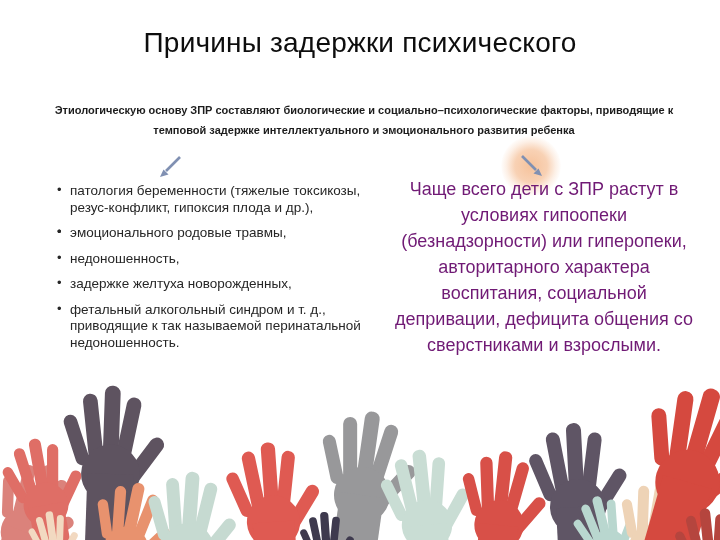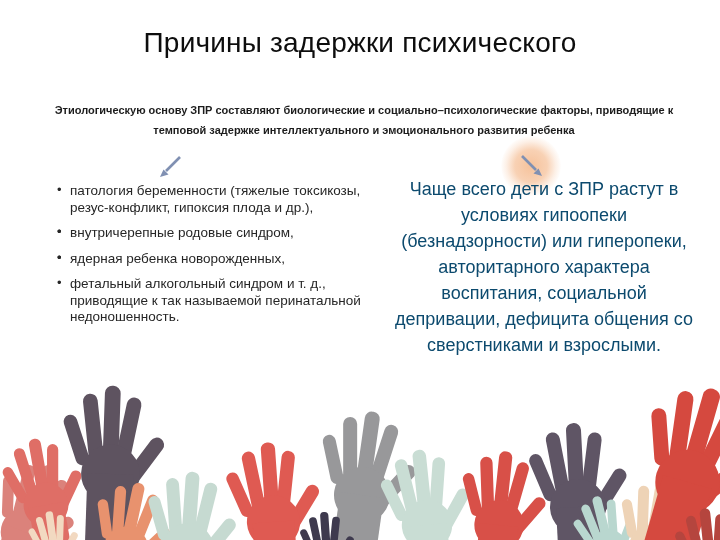--- a/index.html
+++ b/index.html
@@ -18,21 +18,21 @@
   }
   .bullets{
     position:absolute;top:183px;left:57px;width:304px;
     font-size:13.5px;line-height:16.5px;color:#262626;
     list-style:none;margin:0;padding:0;
   }
   .bullets li{position:relative;padding-left:13px;margin-bottom:9px;}
   .bullets li .marker{position:absolute;left:0;top:-1px;font-size:13px;}
   .right-text{
     position:absolute;top:176px;left:388px;width:312px;text-align:center;
-    font-size:18px;line-height:26px;color:#0c4a6e;font-weight:400;
+    font-size:18px;line-height:26px;color:#701a75;font-weight:400;
   }
   .arrow-left{position:absolute;top:151px;left:155px;width:32px;height:32px;}
   .arrow-glow{
     position:absolute;top:136px;left:501px;width:60px;height:60px;border-radius:50%;
     background:radial-gradient(circle, #f6c29b 0%, rgba(246,194,155,0.75) 38%, rgba(246,194,155,0.25) 58%, rgba(246,194,155,0) 72%);
   }
   .arrow-glow svg{position:absolute;top:14px;left:14px;}
   .hands{position:absolute;left:0;top:385px;width:720px;height:155px;}
 </style>
 </head>
@@ -56,23 +56,23 @@
   <div class="arrow-glow">
     <svg width="32" height="32" viewBox="0 0 32 32">
       <line x1="7" y1="6" x2="21" y2="20" stroke="#8090b2" stroke-width="2.6"></line>
       <polygon points="27,26 23.5,18.5 18.5,23.5" fill="#8090b2"></polygon>
     </svg>
   </div>
 
   <ul class="bullets">
     <li><span class="marker">•</span><span>патология беременности (тяжелые токсикозы, резус-конфликт, гипоксия плода и др.),</span></li>
     <li><span class="marker">•</span></li>
-    <li><span class="marker">•</span><span>внутричерепные родовые синдром,</span></li>
-    <li><span class="marker">•</span></li>
-    <li><span class="marker">•</span><span>ядерная ребенка новорожденных,</span></li>
+    <li><span class="marker">•</span><span>эмоционального родовые травмы,</span></li>
+    <li><span class="marker">•</span><span>недоношенность,</span></li>
+    <li><span class="marker">•</span><span>задержке желтуха новорожденных,</span></li>
     <li><span class="marker">•</span><span>фетальный алкогольный синдром и т. д., приводящие к так называемой перинатальной недоношенность.</span></li>
   </ul>
 
   <div class="right-text">Чаще всего дети с ЗПР растут в условиях гипоопеки (безнадзорности) или гиперопеки, авторитарного характера воспитания, социальной депривации, дефицита общения со сверстниками и взрослыми.</div>
 
   <div class="hands">
     <svg id="hands-svg" width="720" height="155" viewBox="0 0 720 155">
       <defs>
         <g id="hand-shape">
           <rect x="42" y="16" width="15" height="74" rx="7"></rect>

